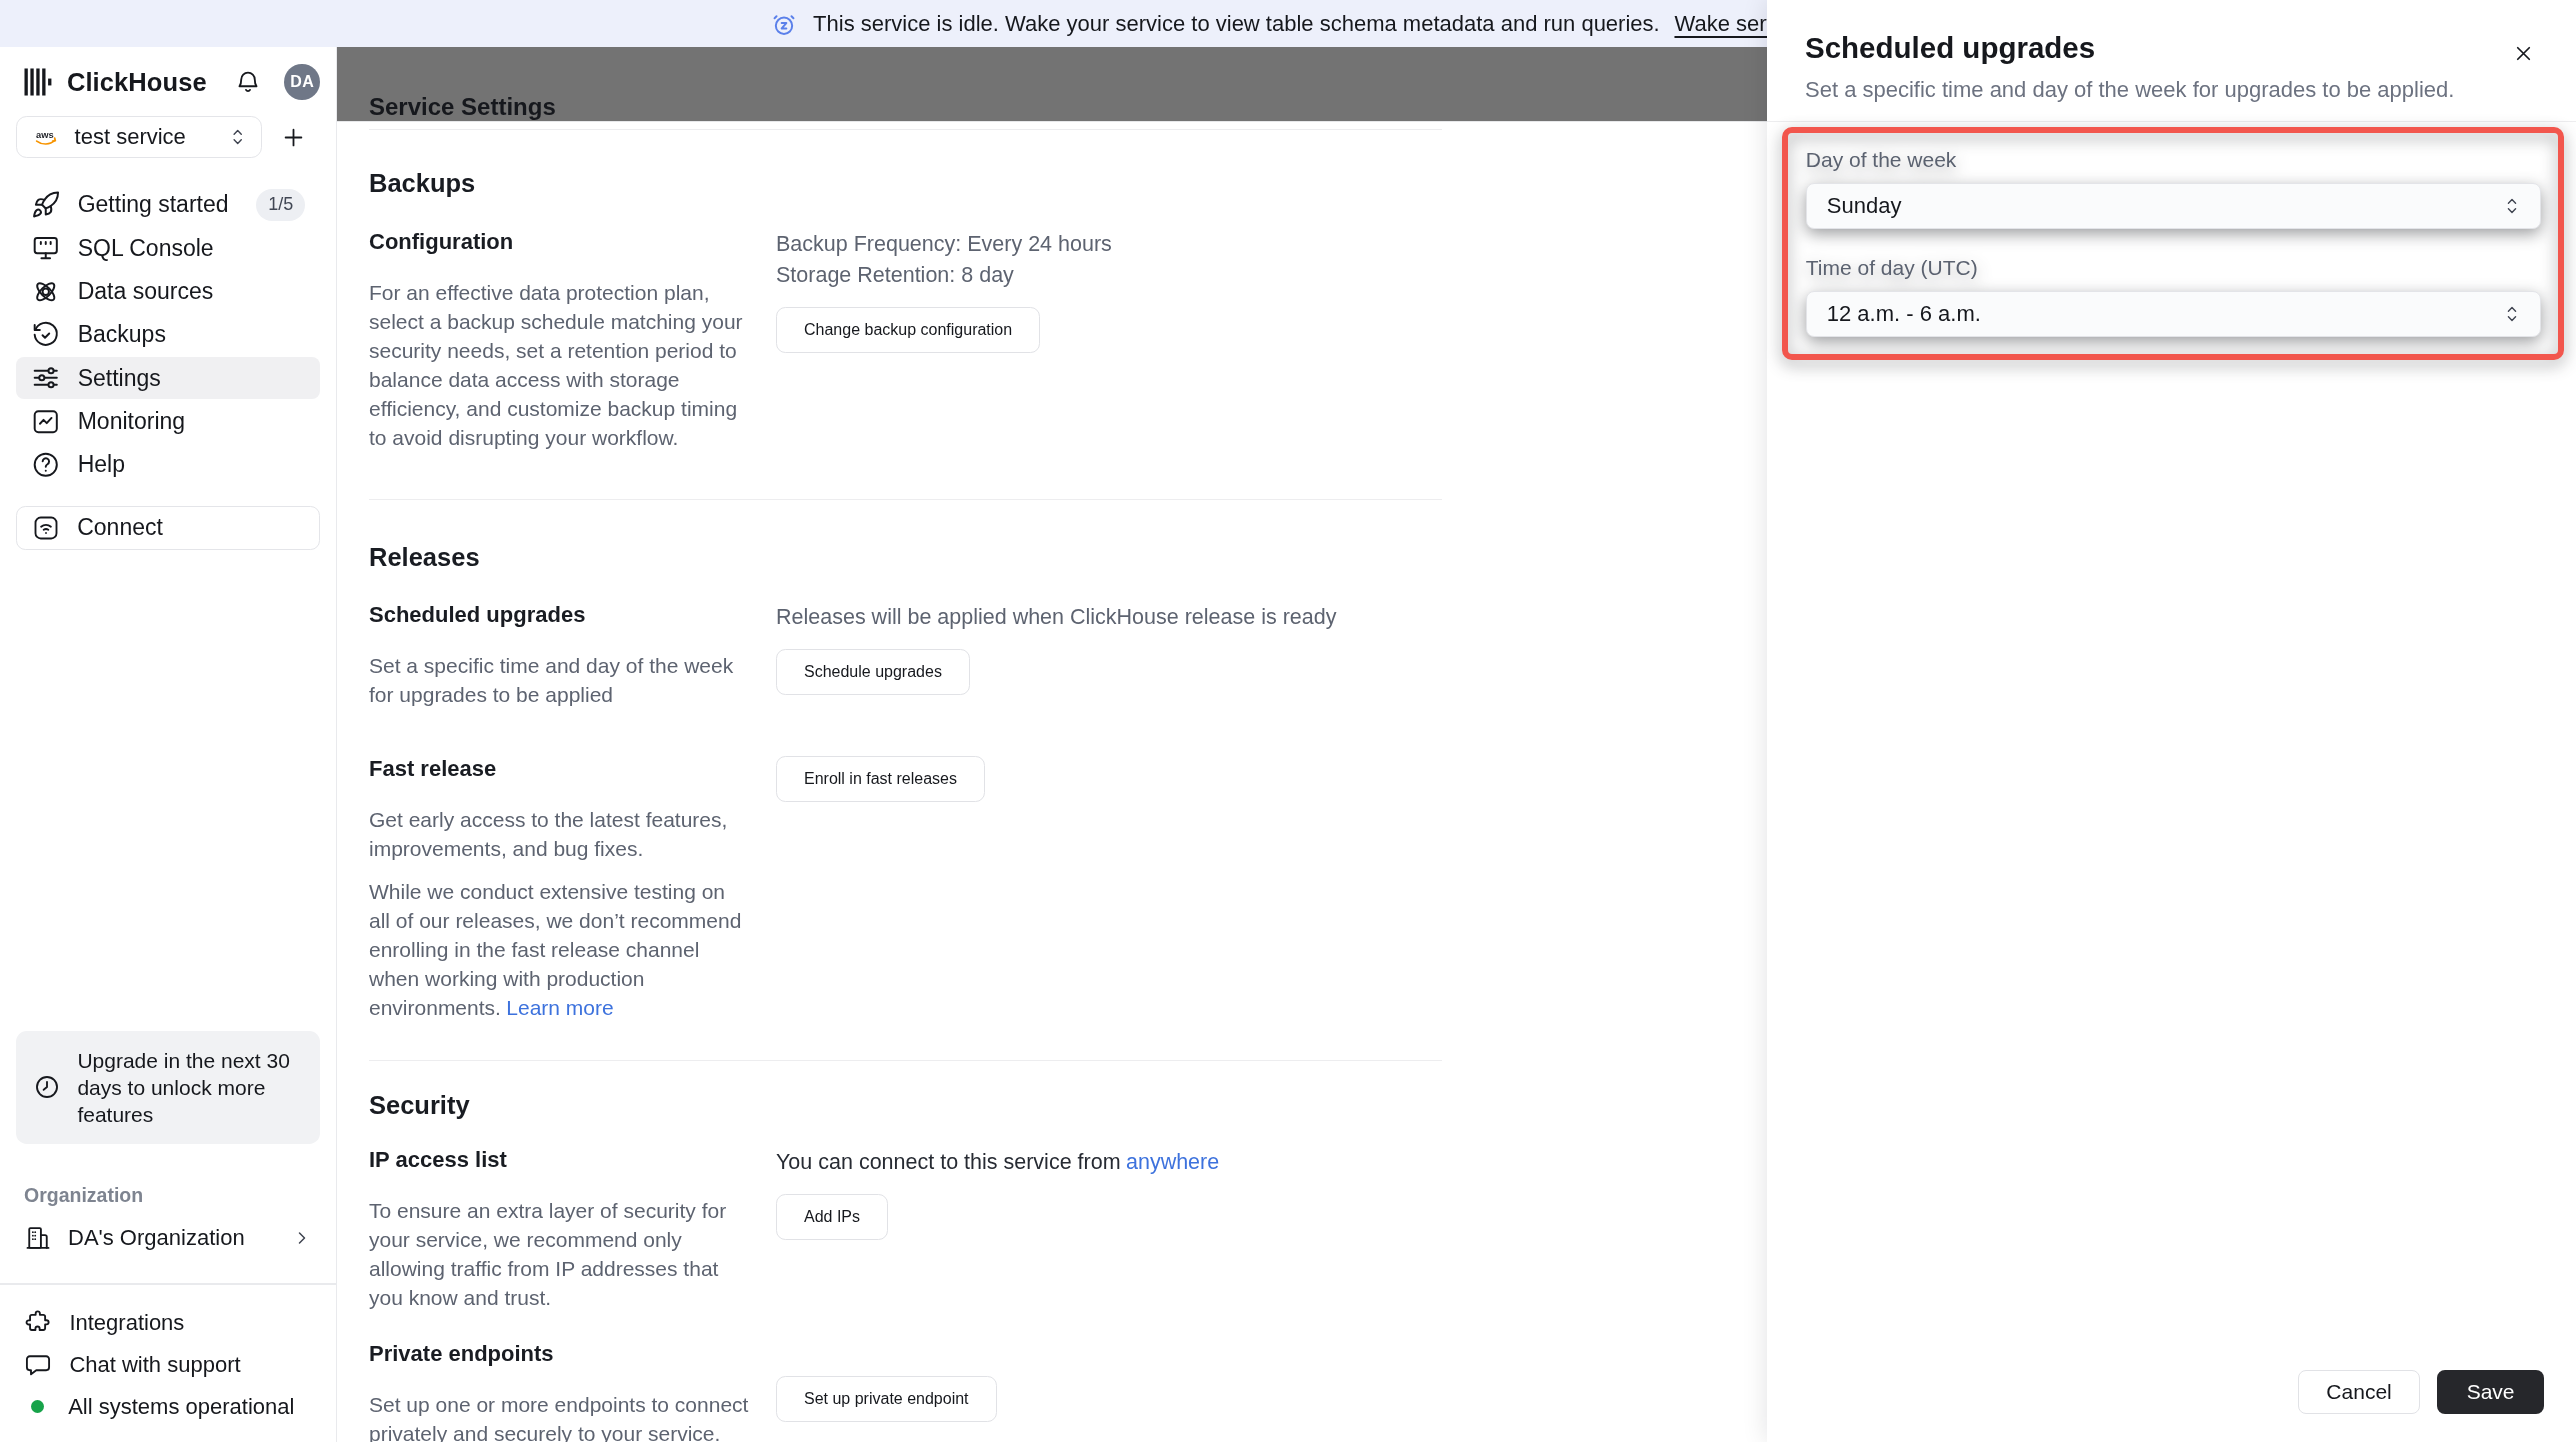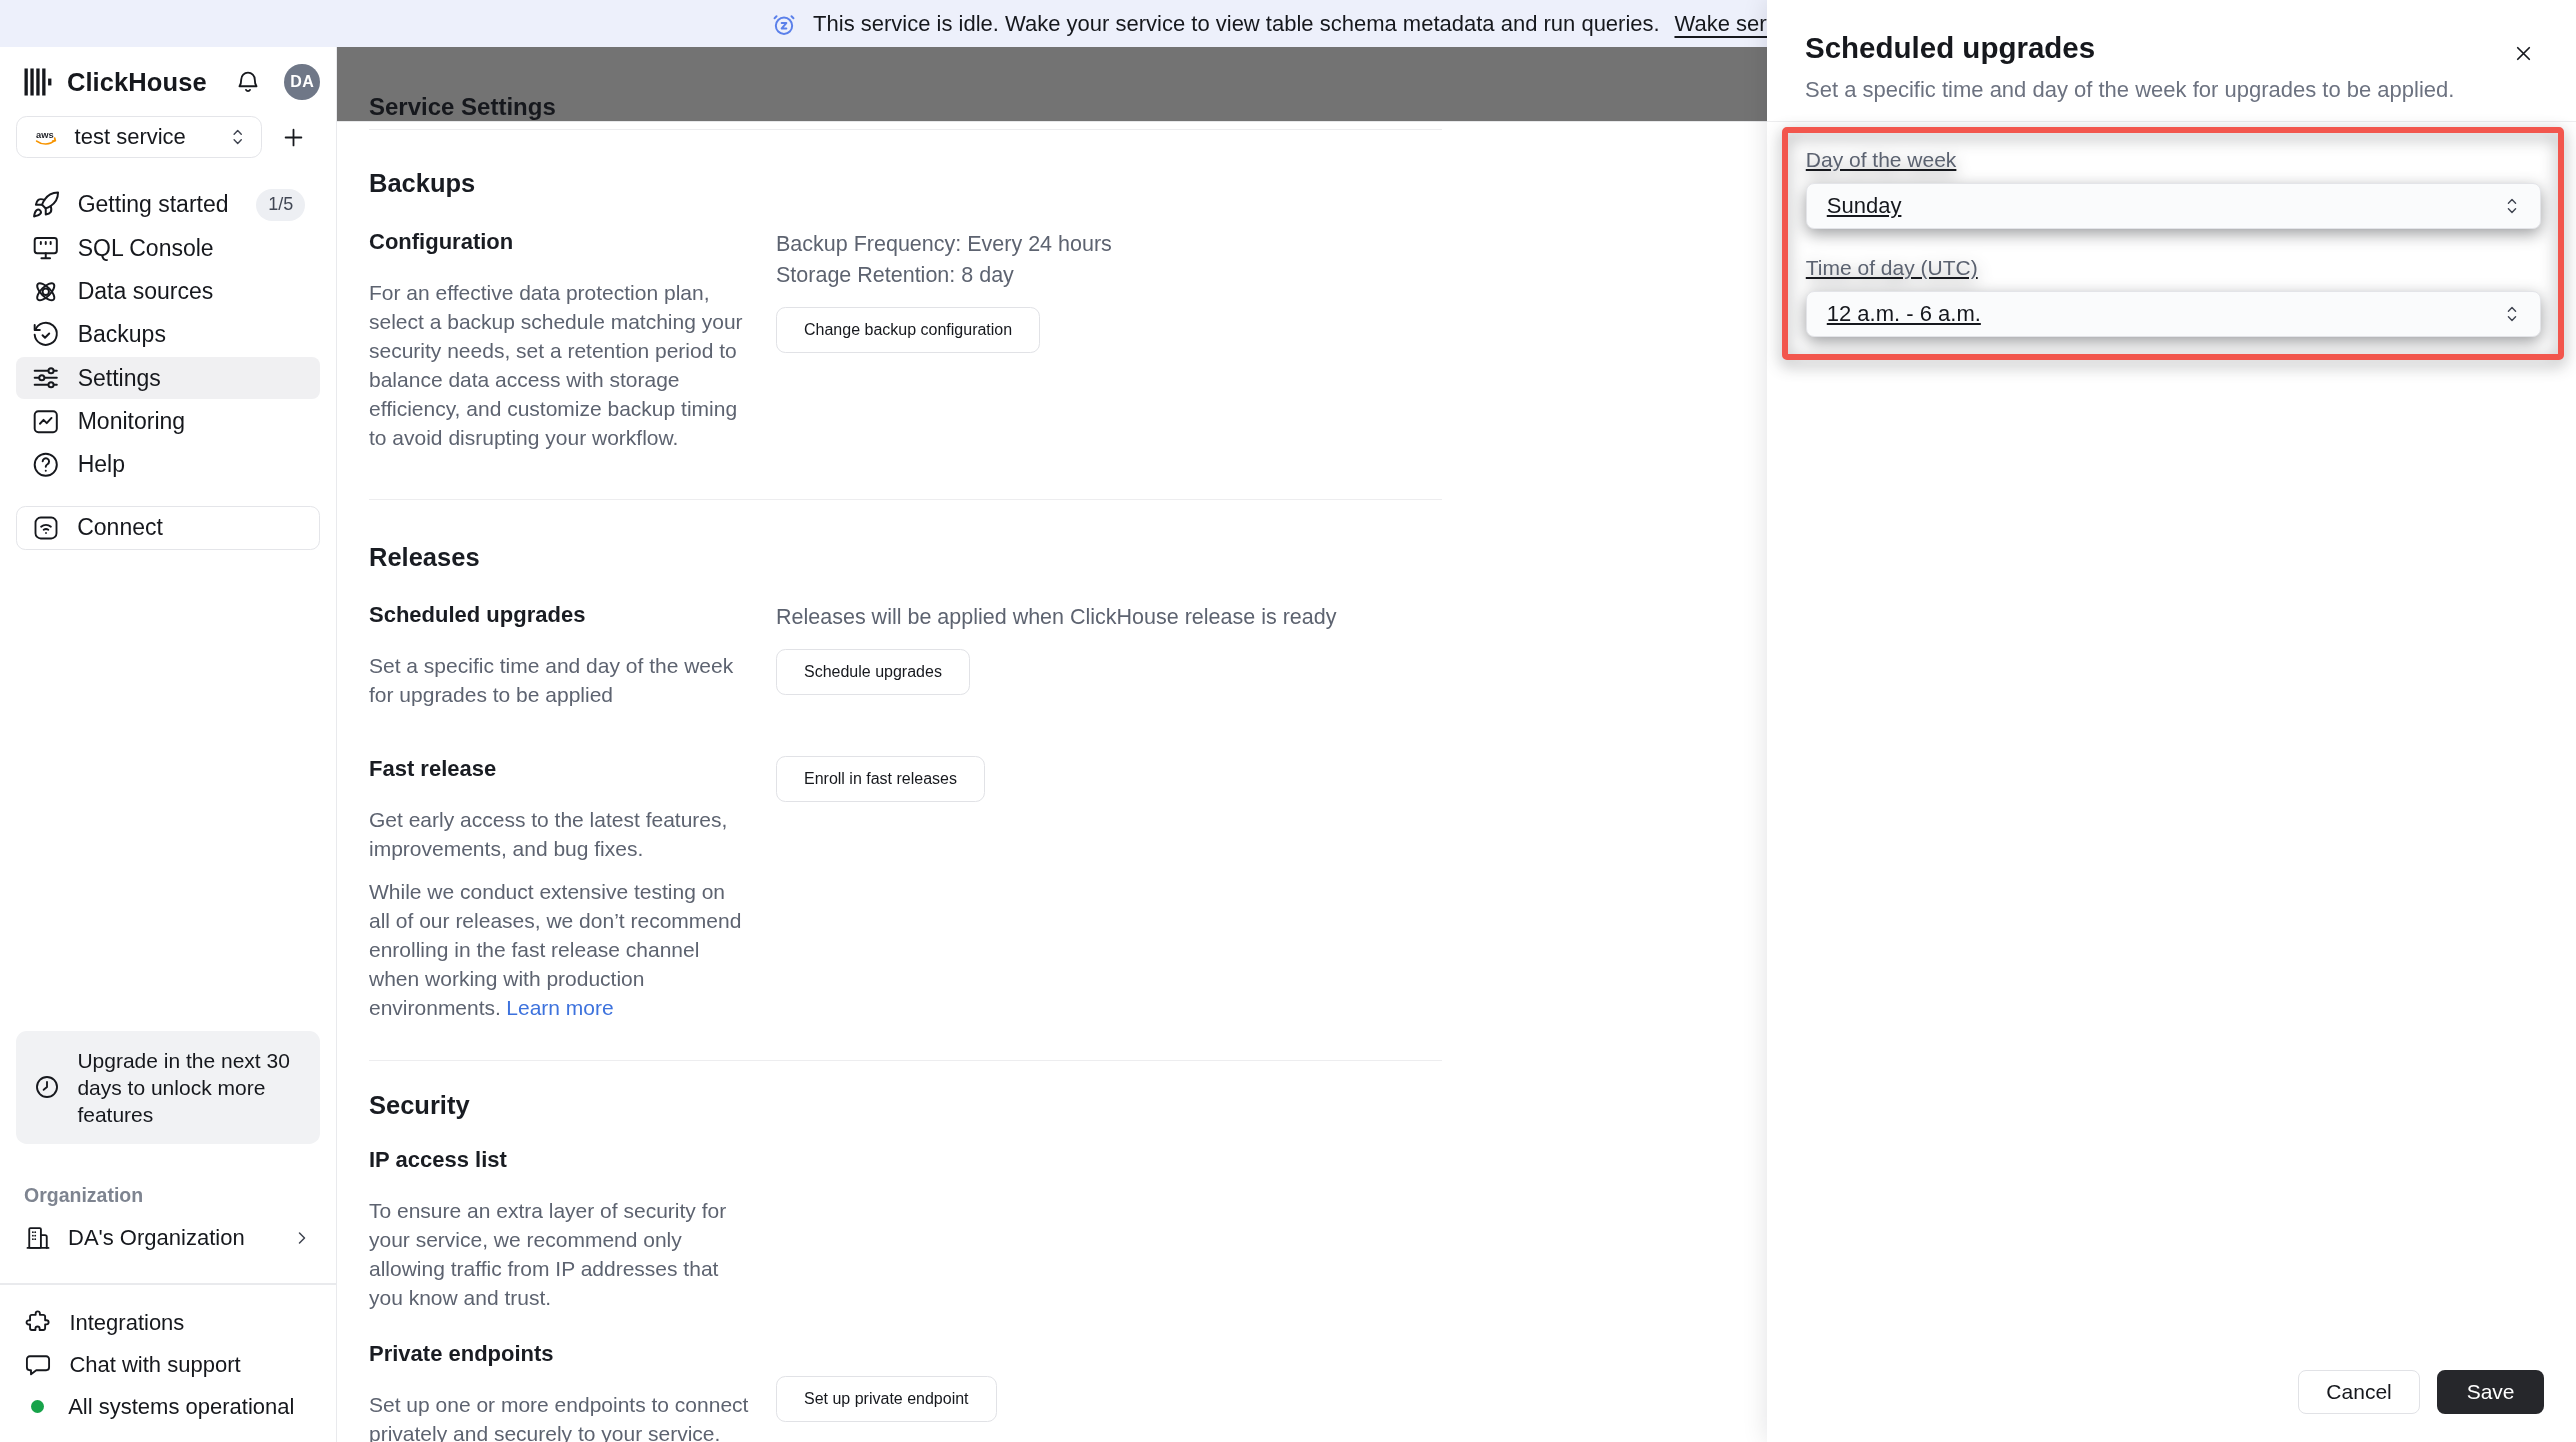--- a/index.html
+++ b/index.html
@@ -115,24 +115,23 @@
   .panel {
     position: absolute; top: 0; right: 0; width: 809px; height: 1442px; background: #fff; z-index: 5;
     box-shadow: 0 0 24px rgba(18,20,28,0.12);
   }
   .panel-header { height: 122px; padding: 31px 38px 0; border-bottom: 1.3px solid #ededef; position: relative; }
   .panel-header h2 { font-size: 29.5px; font-weight: 700; color: #16181d; }
   .panel-sub { margin-top: 12px; font-size: 22px; color: #6c7280; }
   .panel-close { position: absolute; top: 39px; right: 38px; width: 29.5px; height: 29.5px; display: flex; align-items: center; justify-content: center; }
 
   .highlight {
-    margin: 5.4px 12px 0 15.4px; border: 6.7px solid #f2564d; border-radius: 5px;
+    margin: 5.4px 12px 0 15.4px; border: 6.7px solid #f2564d; border-radius: 10px;
     padding: 14.8px 17.4px 17.4px; filter: drop-shadow(0 5.4px 8px rgba(35,37,43,0.45));
     background: transparent;
-    text-decoration: underline;
   }
   .field-label { font-size: 21px; color: #5b6270; }
   .select {
     margin-top: 10.7px; height: 46px; background: #fafbfc; border: 1.3px solid #e3e4e8; border-radius: 8px;
     display: flex; align-items: center; padding: 0 20px; font-size: 22px; color: #16181d; cursor: pointer;
   }
   .select .sel-chevrons { margin-left: auto; }
   .field + .field { margin-top: 27px; }
 
   .panel-footer {
@@ -404,20 +403,24 @@
       </section>
 
       <section style="margin-top:38px;">
         <div class="section-divider"></div>
         <h3 class="section-heading" style="margin-top:29.5px;">Security</h3>
         <div class="row" style="margin-top:27px;">
           <div class="row-left">
             <h4>IP access list</h4>
             <p class="para">To ensure an extra layer of security for your service, we recommend only allowing traffic from IP addresses that you know and trust.</p>
           </div>
+          <div class="row-right">
+            <div class="meta-line dark"><span>You can connect to this service from</span><a class="inline-link">anywhere</a></div>
+            <button class="btn">Add IPs</button>
+          </div>
         </div>
         <div class="row" style="margin-top:29.5px;">
           <div class="row-left">
             <h4>Private endpoints</h4>
             <p class="para">Set up one or more endpoints to connect privately and securely to your service.</p>
           </div>
           <div class="row-right">
             <button class="btn no-meta" style="margin-top:35px;">Set up private endpoint</button>
           </div>
         </div>

